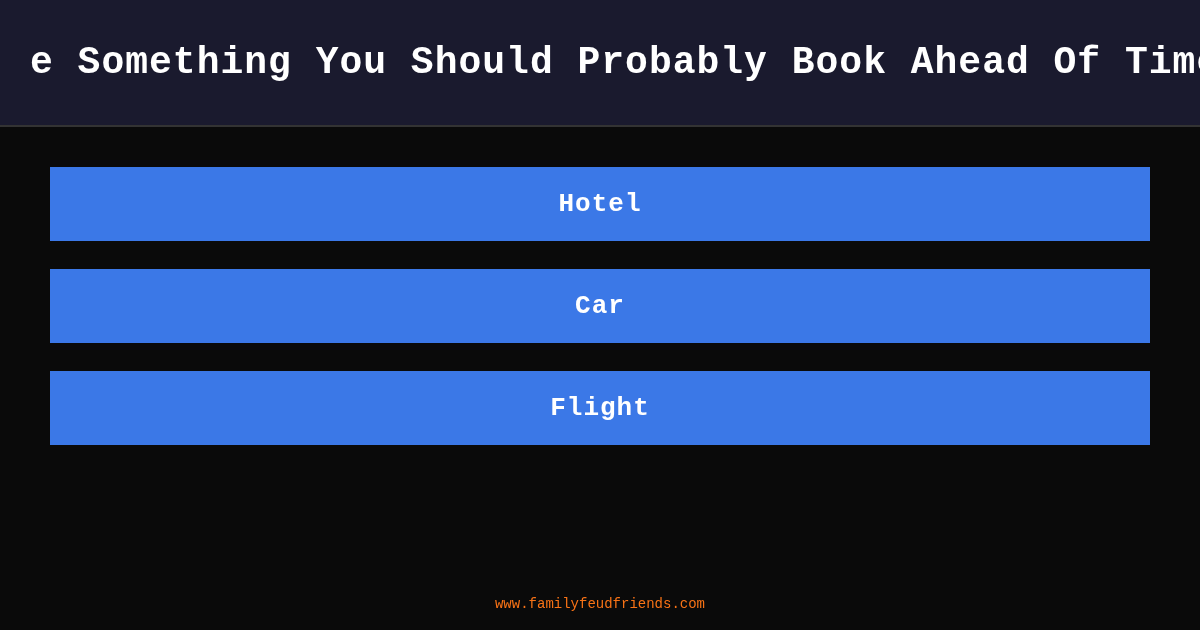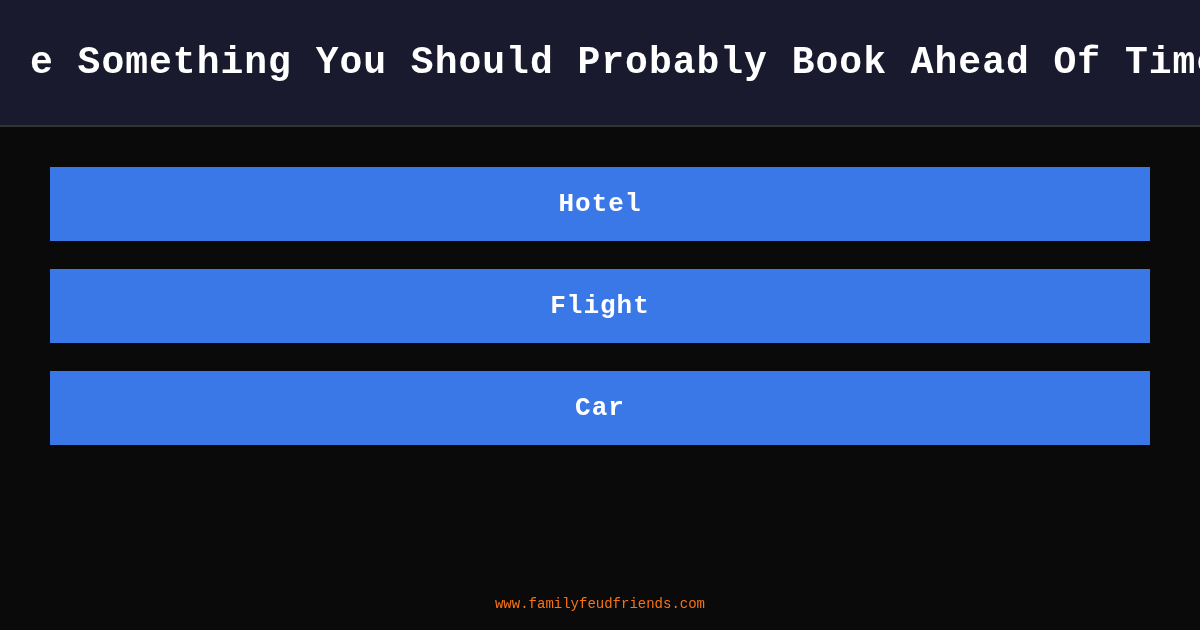--- a/index.html
+++ b/index.html
@@ -35,24 +35,25 @@
       font-weight: bold;
       white-space: nowrap;
       font-family: 'Courier New', Courier, monospace;
       letter-spacing: 1px;
     }
 
     #main-content {
       flex: 1;
       display: flex;
       flex-direction: column;
-      align-items: flex-start;
+      align-items: flex-end;
       justify-content: flex-start;
       padding: 40px 50px 20px 50px;
       gap: 0;
+      margin-left: 47px;
     }
 
     .answer-button {
       width: 1100px;
       padding: 22px 20px;
       background-color: #3b78e7;
       color: #ffffff;
       font-size: 26px;
       font-weight: bold;
       font-family: 'Courier New', Courier, monospace;
@@ -74,19 +75,19 @@
   </style>
 </head>
 <body>
 
 <div id="header-banner">
   <span id="header-text">e Something You Should Probably Book Ahead Of Time If You're Going On Vacat</span>
 </div>
 
 <div id="main-content">
   <button class="answer-button">Hotel</button>
+  <button class="answer-button">Car</button>
   <button class="answer-button">Flight</button>
-  <button class="answer-button">Car</button>
 </div>
 
 <div id="footer">
   <span>www.familyfeudfriends.com</span>
 </div>
 
 </body></html>

